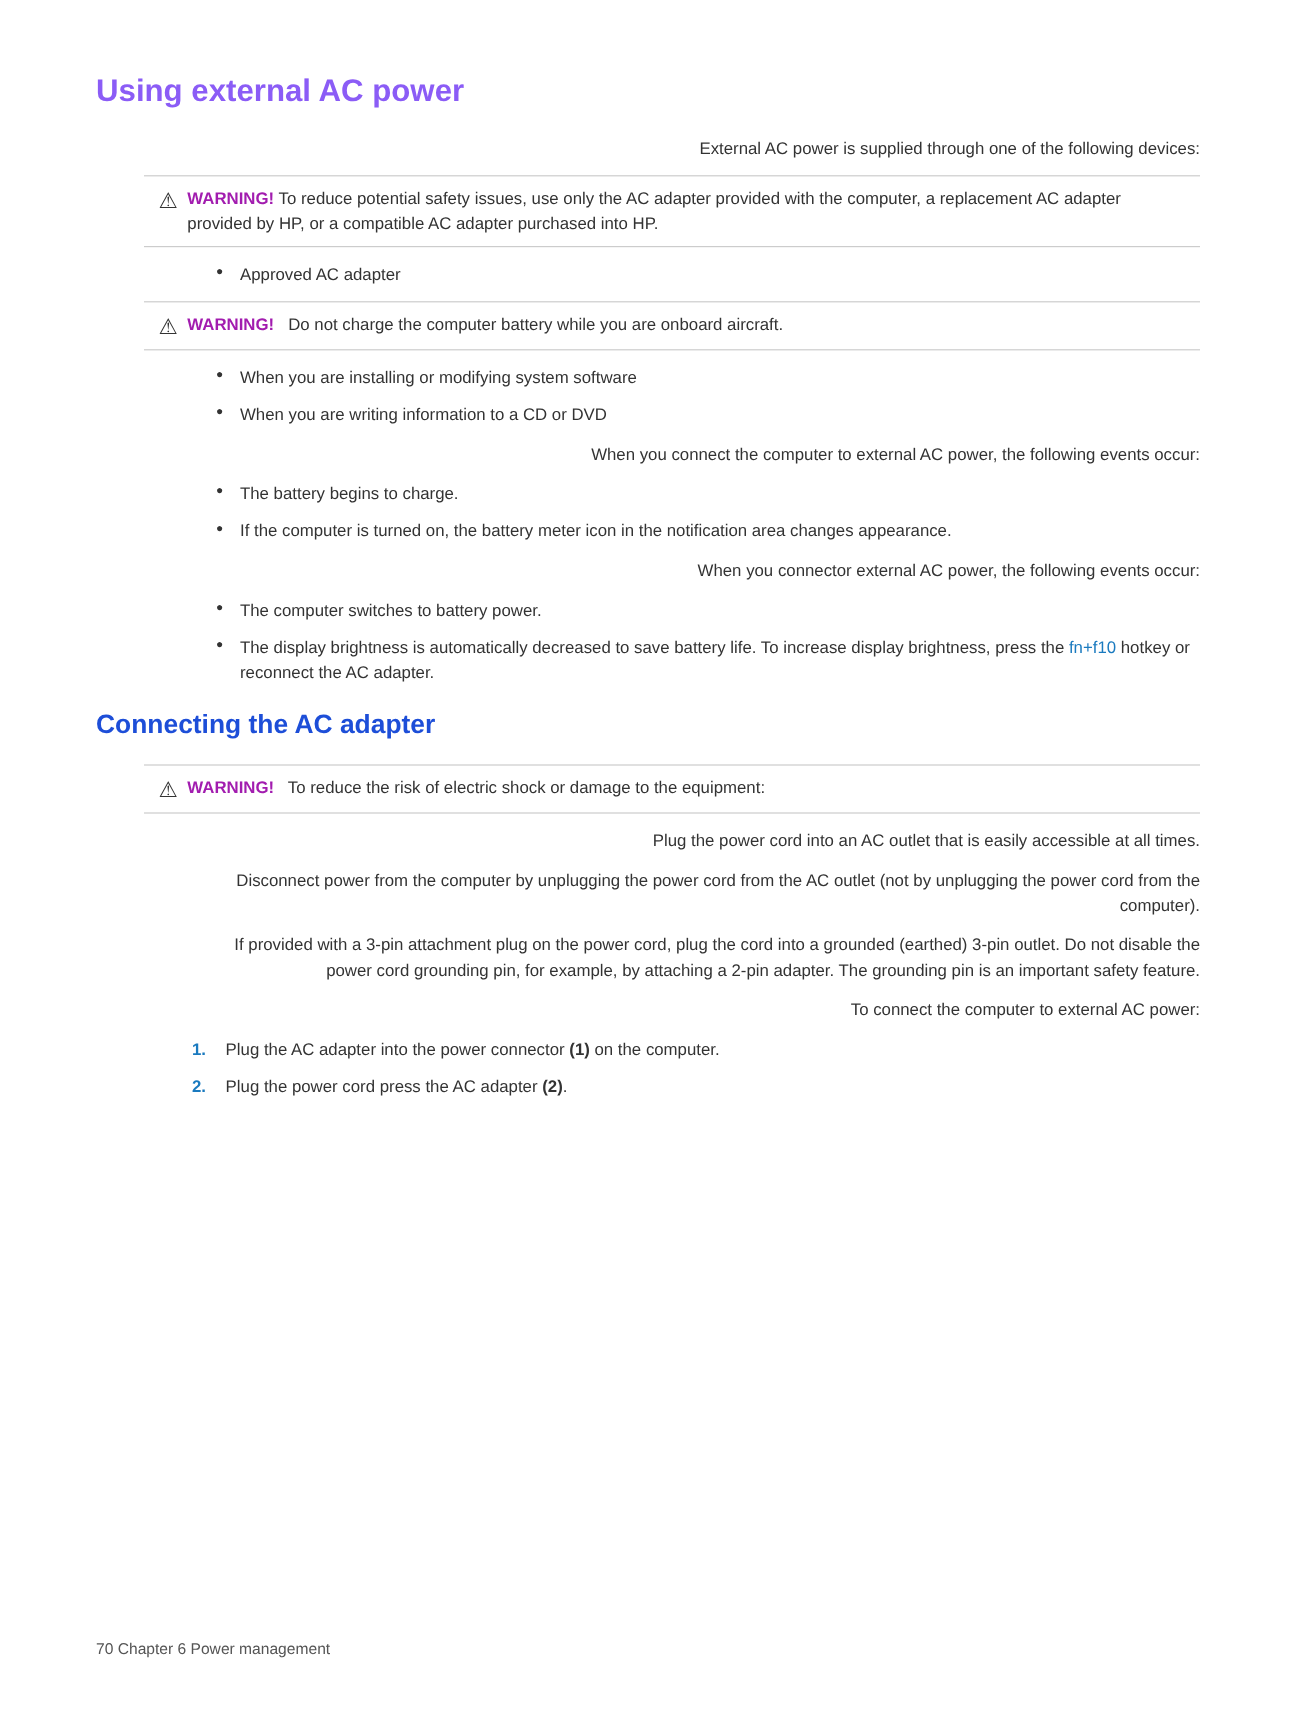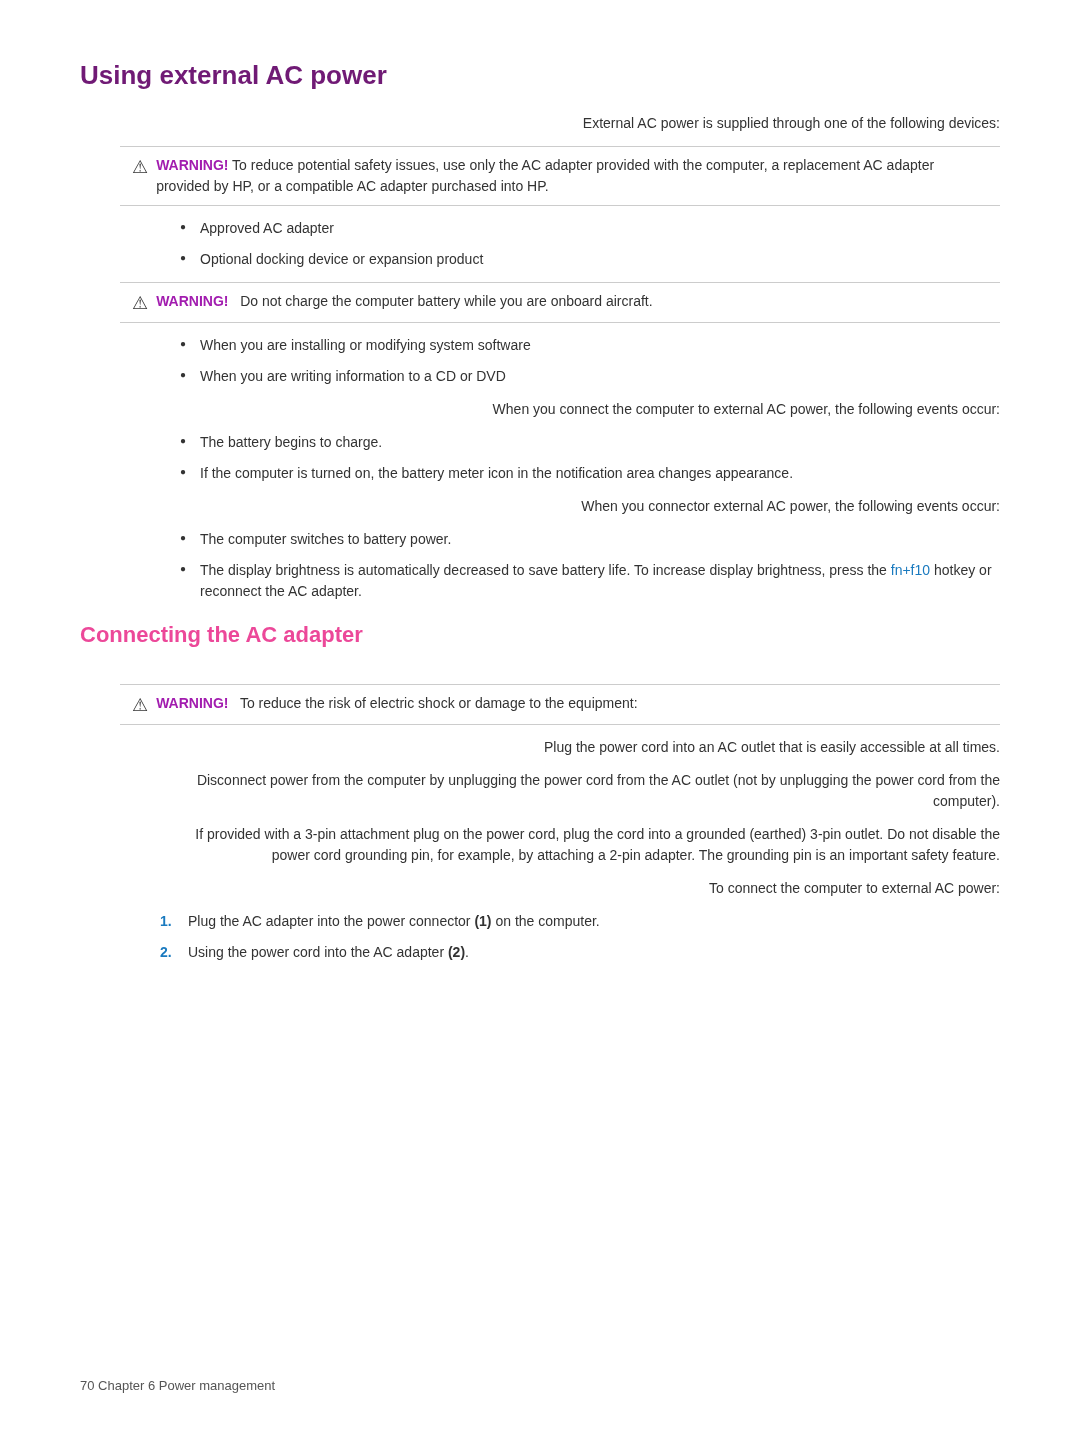--- a/index.html
+++ b/index.html
@@ -17,32 +17,32 @@
       min-height: 1437px;
       position: relative;
     }
 
     .page {
       padding: 60px 80px 80px 80px;
       max-width: 1080px;
     }
 
     h1.section-title {
-      color: #701a75;
+      color: #8b5cf6;
       font-size: 26px;
       font-weight: bold;
       margin-bottom: 18px;
       padding-bottom: 4px;
     }
 
     h2.section-title {
-      color: #ec4899;
+      color: #1d4ed8;
       font-size: 22px;
       font-weight: bold;
-      margin-bottom: 32px;
+      margin-bottom: 16px;
       padding-bottom: 4px;
     }
 
     .body-text {
       margin-left: 80px;
       margin-bottom: 12px;
       line-height: 1.5;
       text-align: right;
     }
 
@@ -120,21 +120,21 @@
     .link-text {
       color: #1a7abf;
     }
 
     .bold-text {
       font-weight: bold;
     }
 
     .footer {
       position: absolute;
-      bottom: 44px;
+      bottom: 56px;
       left: 80px;
       color: #555;
       font-size: 13px;
     }
 
     .section-divider {
       margin: 20px 0 16px 0;
     }
   </style>
 </head>
@@ -149,21 +149,20 @@
   <div class="warning-box">
     <span class="warning-icon">⚠</span>
     <div class="warning-text">
       <span class="warning-label">WARNING!</span>
       <span>To reduce potential safety issues, use only the AC adapter provided with the computer, a replacement AC adapter provided by HP, or a compatible AC adapter purchased into HP.</span>
     </div>
   </div>
 
   <ul class="bullet-list">
     <li><span>Approved AC adapter</span></li>
-    <li><span>Optional docking device or expansion product</span></li>
   </ul>
 
 
   <div class="warning-box">
     <span class="warning-icon">⚠</span>
     <div class="warning-text">
       <span class="warning-label">WARNING!</span>
       &nbsp;
       <span>Do not charge the computer battery while you are onboard aircraft.</span>
     </div>
@@ -214,20 +213,20 @@
   <ol class="ordered-list">
     <li>
       <span class="num link-text">1.</span>
       <span>
         <span>Plug the AC adapter into the power connector </span><span class="bold-text">(1)</span><span> on the computer.</span>
       </span>
     </li>
     <li>
       <span class="num link-text">2.</span>
       <span>
-        <span>Using the power cord into the AC adapter </span><span class="bold-text">(2)</span><span>.</span>
+        <span>Plug the power cord press the AC adapter </span><span class="bold-text">(2)</span><span>.</span>
       </span>
     </li>
   </ol>
 
   <div class="footer">70    Chapter 6   Power management</div>
 
 </div>
 
 </body></html>

